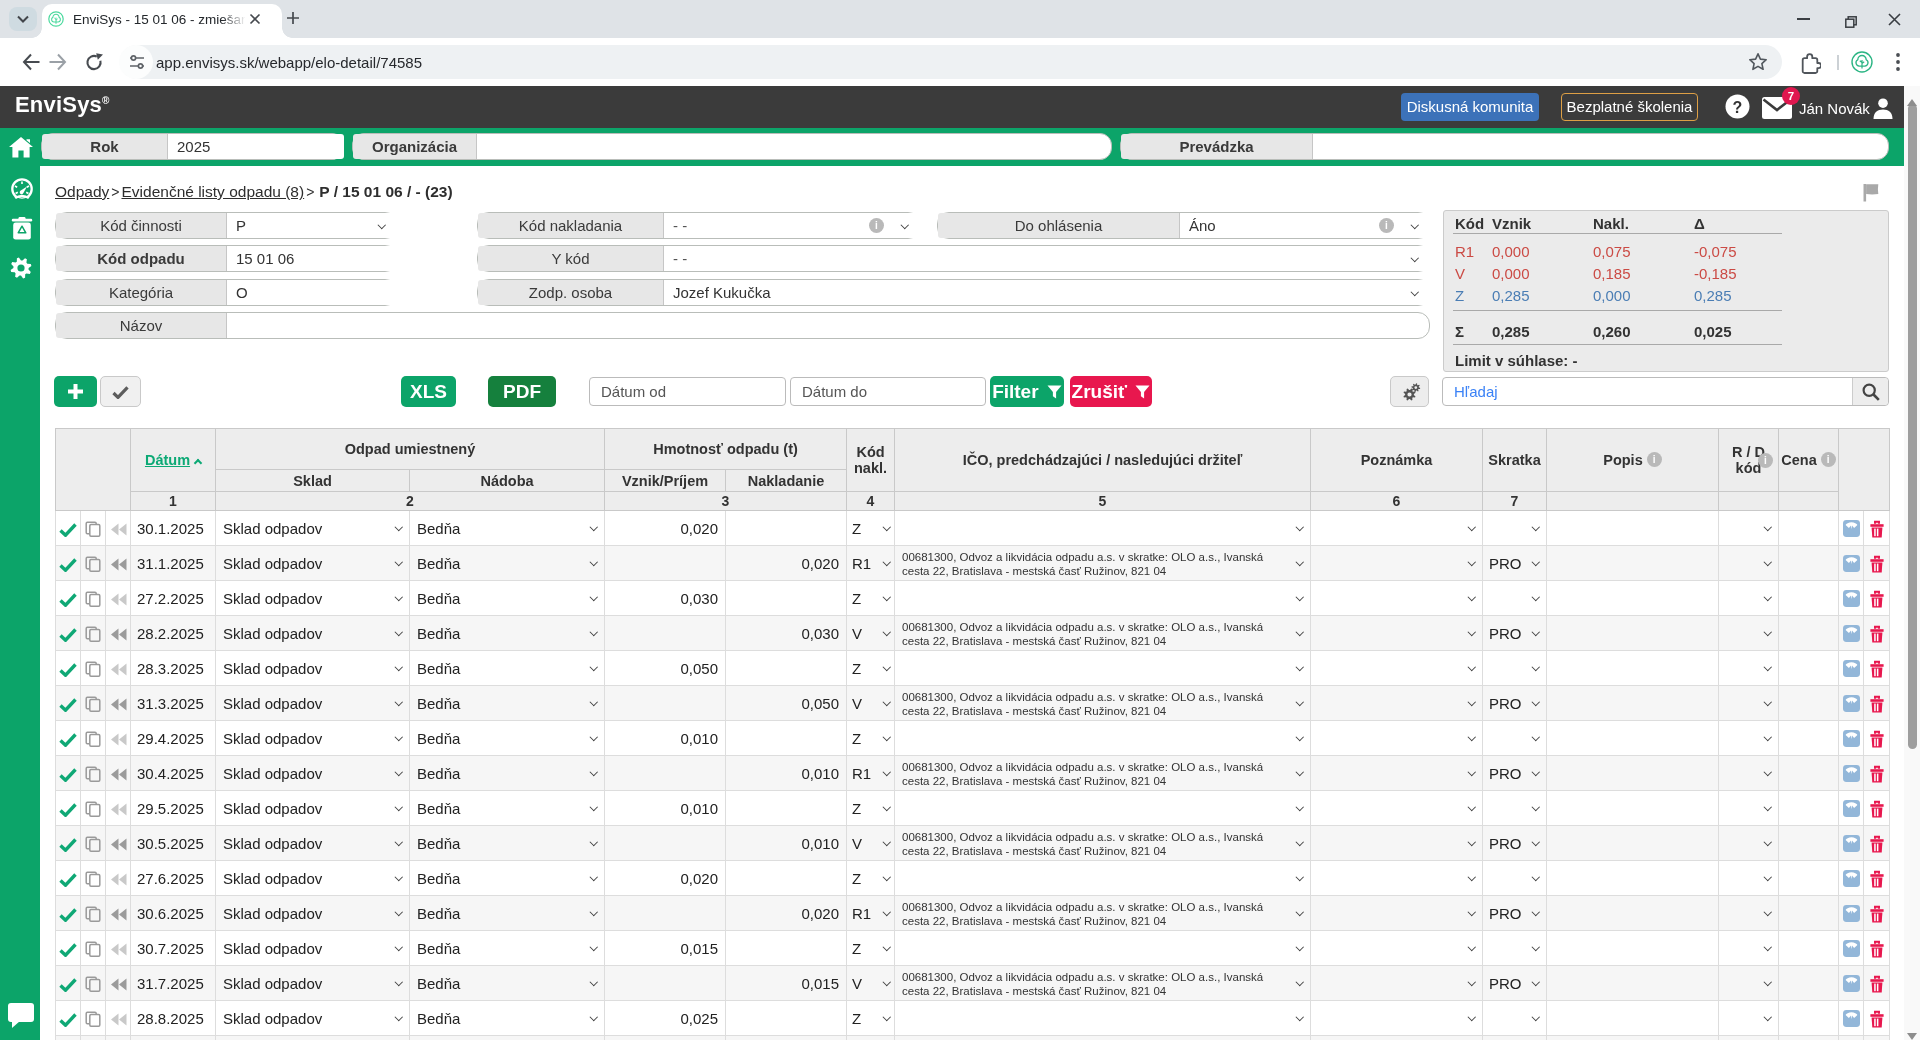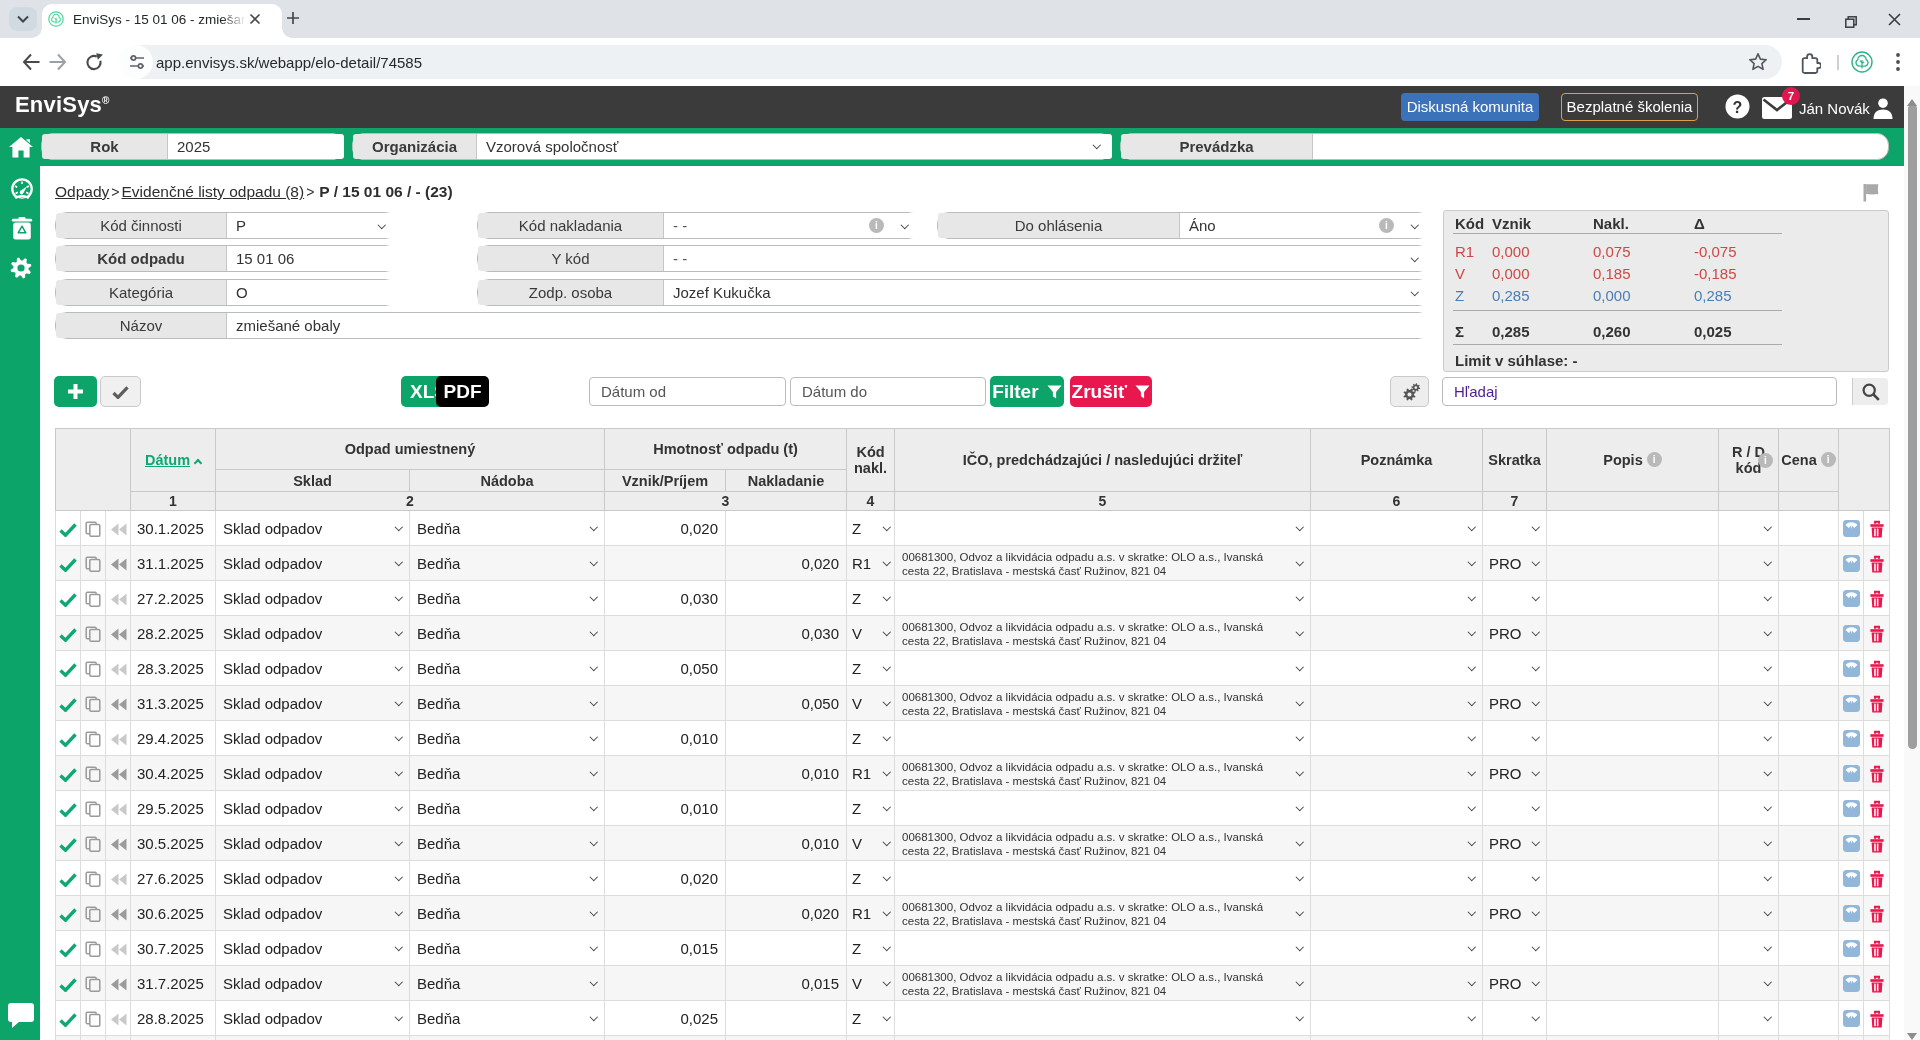--- a/index.html
+++ b/index.html
@@ -153,21 +153,20 @@
 <div id="sidebar"></div>
 <div class="abs" style="left:9px;top:137px"><svg width="24" height="21" viewBox="0 0 24 21" style="">
       <path d="M12 0 L24 10 L20.6 10 L20.6 20.5 L14.6 20.5 L14.6 13.4 L9.4 13.4 L9.4 20.5 L3.4 20.5 L3.4 10 L0 10 Z M17.5 2.2 L21 2.2 L21 6 L17.5 3.3 Z" fill="#fff"></path>
     </svg></div>
 <div class="grp" style="left:41px;top:133px;width:303px">
     <div class="glab" style="width:126px;font-weight:bold">Rok</div>
     <div class="gfield " style="left:126px;width:176px">2025</div>
   </div>
 <div class="grp" style="left:352px;top:133px;width:760px">
     <div class="glab" style="width:124px;font-weight:bold">Organizácia</div>
-    <div class="gfield " style="left:124px;width:635px">Vzorová spoločnosť<i style="position:absolute;right:13px;top:8px;width:5.5px;height:5.5px;border-right:1.7px solid #3c3c3c;border-bottom:1.7px solid #3c3c3c;transform:rotate(45deg)"></i></div>
   </div>
 <div class="grp" style="left:1120px;top:133px;width:769px">
     <div class="glab" style="width:192px;font-weight:bold">Prevádzka</div>
   </div>
 <div class="abs" style="left:10px;top:178px"><svg width="24" height="23" viewBox="0 0 24 23" style="">
       <circle cx="12" cy="11" r="9.7" fill="none" stroke="#fff" stroke-width="2.3"></circle>
       <path d="M12 3.5 V6 M5 8 l2.2 1.3 M19 8 l-2.2 1.3 M5.6 15.5 l2.2-1.3 M18.4 15.5 l-2.2-1.3" stroke="#fff" stroke-width="1.6"></path>
       <path d="M10.8 12.6 L17 8.4 L13.4 15 A1.9 1.9 0 1 1 10.8 12.6 Z" fill="#fff"></path>
       <path d="M6.3 18.8 a9.7 9.7 0 0 0 11.4 0 l2.6 3.4 h-16.6 Z" fill="#0ca469"></path>
       <path d="M5.2 20.2 a10.9 10.9 0 0 1 13.6 0" fill="none" stroke="#fff" stroke-width="2.2"></path>
@@ -197,21 +196,20 @@
 <div class="grp" style="left:55px;top:245px;width:342px">
     <div class="glab" style="width:171px;font-weight:bold">Kód odpadu</div>
     <div class="gfield " style="left:171px;width:170px">15 01 06</div>
   </div>
 <div class="grp" style="left:55px;top:279px;width:342px">
     <div class="glab" style="width:171px;font-weight:normal">Kategória</div>
     <div class="gfield " style="left:171px;width:170px">O</div>
   </div>
 <div class="grp" style="left:55px;top:312px;width:1375px">
     <div class="glab" style="width:171px;font-weight:normal">Názov</div>
-    <div class="gfield " style="left:171px;width:1203px">zmiešané obaly</div>
   </div>
 <div class="grp" style="left:477px;top:212px;width:443px">
     <div class="glab" style="width:186px;font-weight:normal">Kód nakladania</div>
     <div class="gfield " style="left:186px;width:256px"><span style="color:#555">- -</span><span class="info" style="position:absolute;right:36px;top:5px"></span><i style="position:absolute;right:13px;top:9px;width:5.5px;height:5.5px;border-right:1.7px solid #3c3c3c;border-bottom:1.7px solid #3c3c3c;transform:rotate(45deg)"></i></div>
   </div>
 <div class="grp" style="left:477px;top:245px;width:953px">
     <div class="glab" style="width:186px;font-weight:normal">Y kód</div>
     <div class="gfield " style="left:186px;width:766px"><span style="color:#555">- -</span><i style="position:absolute;right:13px;top:9px;width:5.5px;height:5.5px;border-right:1.7px solid #3c3c3c;border-bottom:1.7px solid #3c3c3c;transform:rotate(45deg)"></i></div>
   </div>
 <div class="grp" style="left:477px;top:279px;width:953px">
@@ -258,34 +256,34 @@
     <div class="line" style="top:133px"></div>
     <div class="sr" style="top:140px"><b>Limit v súhlase: -</b></div>
   </div>
 <div class="tbtn" style="left:54px;width:43px;background:#0ca469"><svg width="17" height="17" viewBox="0 0 17 17" style="margin-top:7px">
       <path d="M8.5 1 V16 M1 8.5 H16" stroke="#fff" stroke-width="4"></path>
     </svg></div>
 <div class="tbtn" style="left:100px;width:41px;background:#f0f0f0;border:1px solid #c9c9c9"><svg width="17" height="13" viewBox="0 0 17 13" style="margin-top:9px">
       <path d="M1.5 7 L6 11.4 L15.5 1.3" stroke="#5d5d5d" stroke-width="3.2" fill="none"></path>
     </svg></div>
 <div class="tbtn" style="left:401px;width:55px;background:#0ca469;line-height:31px">XLS</div>
-<div class="tbtn" style="left:436px;width:53px;background:#000000;line-height:31px">PDF</div>
+<div class="tbtn" style="left:488px;width:68px;background:#15803d;line-height:31px">PDF</div>
 <div class="tinput" style="left:589px;width:197px">Dátum od</div>
 <div class="tinput" style="left:790px;width:196px">Dátum do</div>
 <div class="tbtn" style="left:990px;width:74px;background:#0ca469;line-height:31px">Filter <span style="display:inline-block;vertical-align:-1px;margin-left:3px"><svg width="15" height="14" viewBox="0 0 15 14" style="">
         <path d="M0.5 0.5 h14 l-5.4 6.5 v6.5 l-3.2-2.3 v-4.2 Z" fill="#fff"></path>
       </svg></span></div>
 <div class="tbtn" style="left:1070px;width:82px;background:#e8174e;line-height:31px">Zrušiť <span style="display:inline-block;vertical-align:-1px;margin-left:3px"><svg width="15" height="14" viewBox="0 0 15 14" style="">
         <path d="M0.5 0.5 h14 l-5.4 6.5 v6.5 l-3.2-2.3 v-4.2 Z" fill="#fff"></path>
       </svg></span></div>
 <div class="tbtn" style="left:1390px;width:39px;background:#ededed;border:1px solid #c9c9c9"><svg style="margin-top:5px" width="22" height="19" viewBox="0 0 22 19">
       <path d="M16.5 14.4 L16.0 15.5 L13.9 15.3 L13.3 15.9 L13.4 18.1 L12.3 18.5 L10.9 16.9 L10.0 16.9 L8.6 18.5 L7.5 18.0 L7.7 15.9 L7.1 15.3 L4.9 15.4 L4.5 14.3 L6.1 12.9 L6.1 12.0 L4.5 10.6 L5.0 9.5 L7.1 9.7 L7.7 9.1 L7.6 6.9 L8.7 6.5 L10.1 8.1 L11.0 8.1 L12.4 6.5 L13.5 7.0 L13.3 9.1 L13.9 9.7 L16.1 9.6 L16.5 10.7 L14.9 12.1 L14.9 13.0 Z M12.6 12.5 A2.1 2.1 0 1 0 8.4 12.5 A2.1 2.1 0 1 0 12.6 12.5 Z" fill="#555" fill-rule="evenodd"></path>
       <path d="M21.2 6.0 L21.0 6.9 L19.4 7.0 L19.1 7.5 L19.6 9.0 L18.9 9.5 L17.7 8.5 L17.1 8.6 L16.4 10.0 L15.5 9.8 L15.4 8.2 L14.9 7.9 L13.4 8.4 L12.9 7.7 L13.9 6.5 L13.8 5.9 L12.4 5.2 L12.6 4.3 L14.2 4.2 L14.5 3.7 L14.0 2.2 L14.7 1.7 L15.9 2.7 L16.5 2.6 L17.2 1.2 L18.1 1.4 L18.2 3.0 L18.7 3.3 L20.2 2.8 L20.7 3.5 L19.7 4.7 L19.8 5.3 Z M18.2 5.6 A1.4 1.4 0 1 0 15.4 5.6 A1.4 1.4 0 1 0 18.2 5.6 Z" fill="#555" fill-rule="evenodd"></path>
     </svg></div>
-<div class="tinput" style="left:1442px;width:395px;color:#4c1d95">Hľadaj</div>
+<div class="tinput" style="left:1442px;width:447px;color:#3b82f6">Hľadaj</div>
 <div class="abs" style="left:1852px;top:378px;width:36px;height:27px;background:#ededed;border-left:1px solid #ccc;border-radius:0 4px 4px 0"><svg style="margin:4px 0 0 8px" width="20" height="20" viewBox="0 0 20 20">
       <circle cx="8.2" cy="8.2" r="5.6" fill="none" stroke="#444" stroke-width="2.2"></circle>
       <path d="M12.5 12.5 L17.8 17.8" stroke="#444" stroke-width="2.6"></path>
     </svg></div>
 <table class="grid">
     <colgroup>
       <col style="width:25px">
       <col style="width:25px">
       <col style="width:25px">
       <col style="width:85px">

